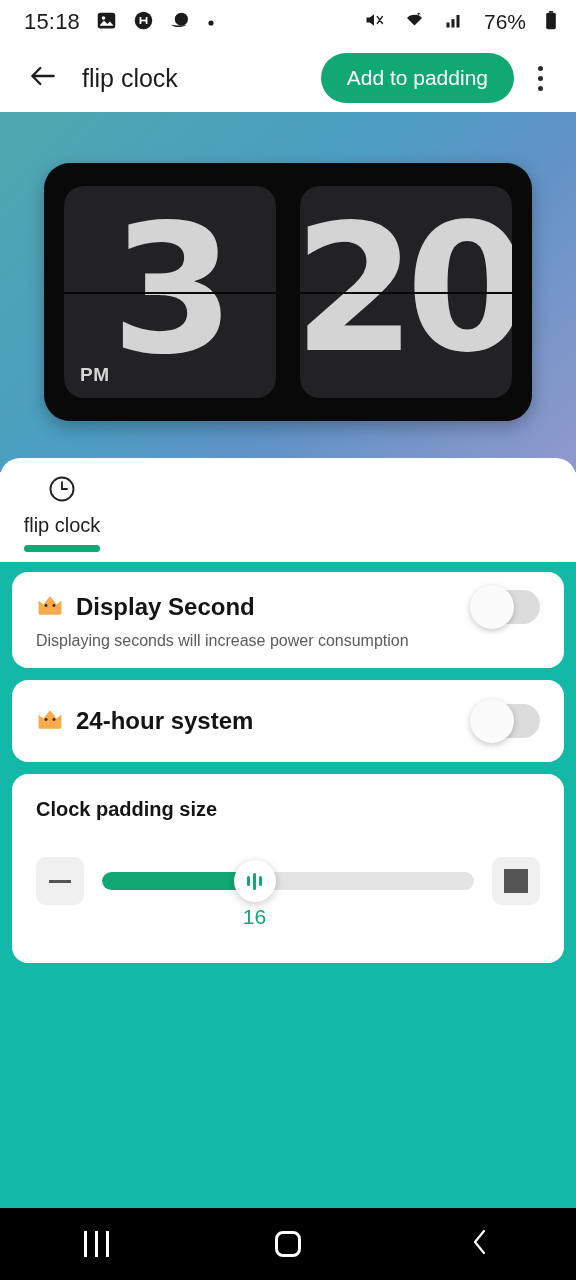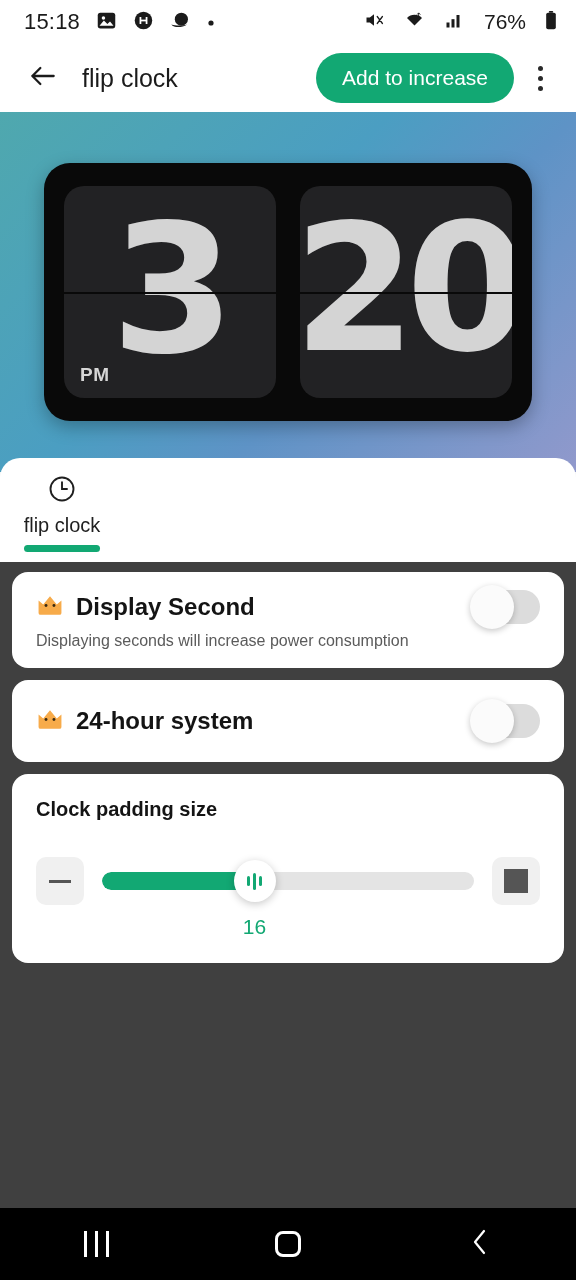--- a/index.html
+++ b/index.html
@@ -77,21 +77,21 @@
     margin-top:-14px; position:relative; z-index:2;
     flex:0 0 104px; display:flex; align-items:flex-start; padding-top:14px;
   }
   .tab { width:124px; display:flex; flex-direction:column; align-items:center; cursor:pointer; position:relative; }
   .tab .ticon { height:34px; display:flex; align-items:center; justify-content:center; }
   .tab .tlabel { font-size:20px; color:#1f1f1f; margin-top:8px; }
   .tab .underline { width:76px; height:7px; border-radius:4px; background:#12a873; margin-top:8px; }
   .tab .underline.hidden { visibility:hidden; }
 
   
-  .body-area { flex:1; background:#404040; padding:10px 12px 0 12px; overflow:hidden; }
+  .body-area { flex:1; background:#14b8a6; padding:10px 12px 0 12px; overflow:hidden; }
   .card-box { background:#ffffff; border-radius:16px; margin-bottom:12px; padding:18px 24px; }
 
   .row { display:flex; align-items:center; }
   .row-main { justify-content:space-between; }
   .row-title-wrap { display:flex; align-items:center; gap:12px; }
   .row-title { font-size:24px; font-weight:bold; color:#141414; }
   .row-sub { font-size:16px; color:#5b5b5b; margin-top:8px; }
 
   .toggle { width:66px; height:34px; border-radius:17px; background:#dcdcdc; position:relative; flex:0 0 66px; cursor:pointer; }
   .toggle .knob {
@@ -118,21 +118,21 @@
     position:absolute; width:42px; height:42px; border-radius:50%;
     background:#ffffff; box-shadow:0 2px 8px rgba(0,0,0,0.22);
     display:flex; align-items:center; justify-content:center; gap:3px;
     transform:translateX(-50%); cursor:pointer;
   }
   .thumb i { display:block; width:3px; background:#12a873; border-radius:2px; }
   .thumb i.s { height:10px; }
   .thumb i.l { height:17px; }
   .slider-value {
     position:absolute; font-size:21px; color:#12a873;
-    transform:translateX(-50%); top:58px;
+    transform:translateX(-50%); top:48px;
   }
   .slider-block { position:relative; }
 
   
   .navbar { flex:0 0 72px; background:#000000; display:flex; align-items:center; justify-content:space-around; }
   .nav-btn { width:120px; height:72px; display:flex; align-items:center; justify-content:center; cursor:pointer; }
   .recents { display:flex; gap:8px; }
   .recents i { width:3px; height:26px; background:#fff; display:block; }
   .home-sq { width:26px; height:26px; border:3px solid #fff; border-radius:8px; }
 </style>
@@ -203,21 +203,21 @@
 
   <div class="appbar">
     <div class="back-btn">
       <span>
         <svg width="32" height="32" viewBox="0 0 24 24">
             <path d="M20 12H4M10 6l-6 6 6 6" stroke="#1b1b1b" stroke-width="1.7" fill="none" stroke-linecap="round" stroke-linejoin="round"></path>
           </svg>
       </span>
     </div>
     <div class="app-title">flip clock</div>
-    <button class="add-btn">Add to increase</button>
+    <button class="add-btn">Add to padding</button>
     <div class="kebab">
       <i></i>
       <i></i>
       <i></i>
     </div>
   </div>
 
   <div class="preview">
     <div class="clock-frame">
       <div class="card">

